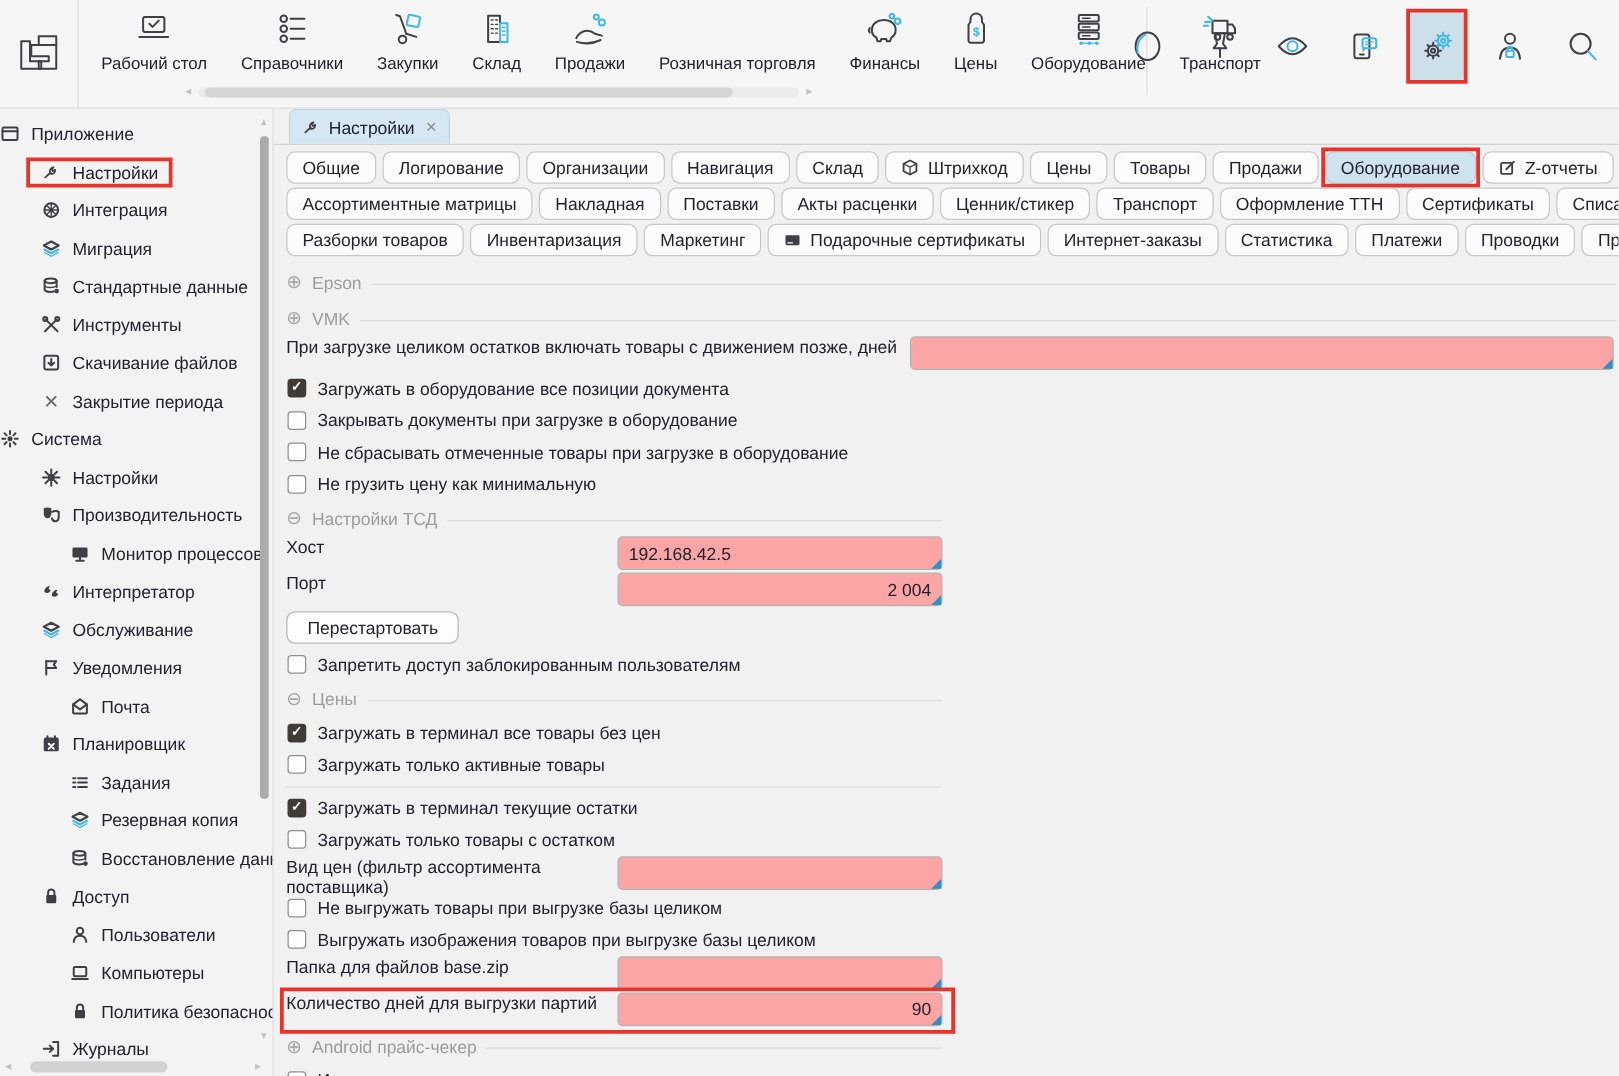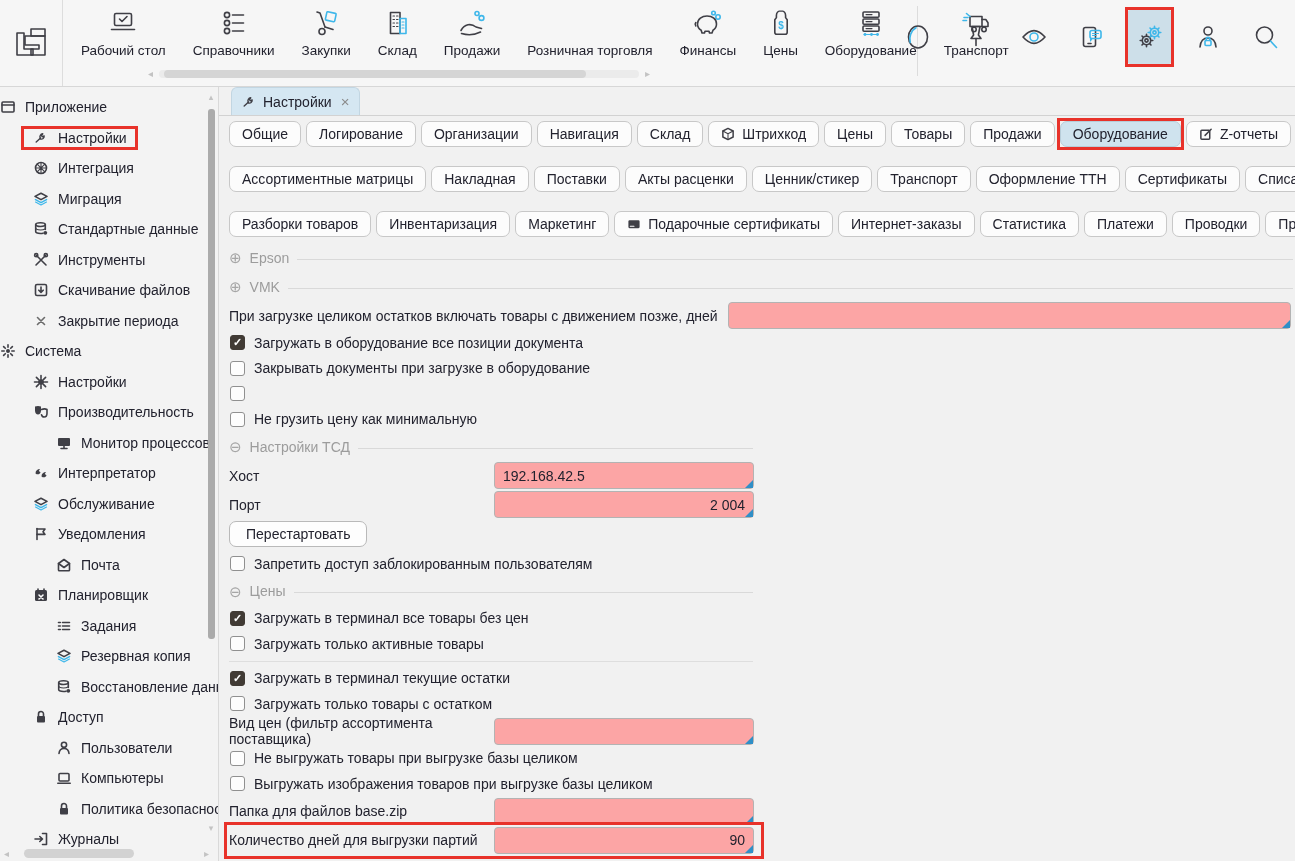--- a/index.html
+++ b/index.html
@@ -49,37 +49,37 @@
   .sv-down{position:absolute;bottom:10px}
   .sh{position:absolute;left:0;bottom:1px;width:205px;height:13px;display:flex;align-items:center;gap:5px;padding:0 4px}
   .sh-track{flex:1;height:9px;position:relative}
   .sh-thumb{position:absolute;left:10px;top:0;height:9px;width:110px;background:#d2d2d2;border-radius:5px}
   
   .content{flex:1;position:relative;overflow:hidden;background:#f1f1f1}
   .doctab-bar{height:28px;border-bottom:1px solid #d2d2d2;display:flex;align-items:flex-end;padding-left:12px}
   .doc-tab{height:27px;display:flex;align-items:center;gap:7px;background:#d5e7f2;border:1px solid #c2d6e2;border-bottom:none;border-radius:6px 6px 0 0;padding:0 10px}
   .tab-ic{width:14px;height:14px}
   .doc-close{color:#8b8b8b;font-size:15px;margin-left:2px}
-  .tab-rows{padding:5px 0 0 10px;display:flex;flex-direction:column;gap:19px}
+  .tab-rows{padding:5px 0 0 10px;display:flex;flex-direction:column;gap:3px}
   .tab-row{display:flex;gap:5px;white-space:nowrap}
   .tab-pill{height:26px;display:inline-flex;align-items:center;gap:7px;padding:0 12px;background:#fcfcfc;border:1px solid #c8c8c8;border-radius:7px;position:relative;flex:none;box-sizing:border-box}
   .tab-pill.selected{background:#cfe3ee;border-color:#b7cdd9}
   .tab-pill.annotated::after{content:"";position:absolute;inset:-4px;border:3px solid #e8322a;pointer-events:none}
   
   .form{padding:6px 0 0 10px}
   .f-section{display:flex;align-items:center;gap:8px;height:29px;width:524px}
   .f-section.full{width:calc(100% - 2px)}
   .pm{color:#a6a6a6;font-size:15px;line-height:1}
   .sec-label{color:#9c9c9c;white-space:nowrap}
   .sec-line{flex:1;height:1px;background:#d9d9d9;margin-top:3px}
   .f-check{display:flex;align-items:center;gap:9px;height:25.5px;padding-left:1px}
   .cbox{width:15px;height:15px;border:1px solid #909090;border-radius:3px;background:#fdfdfd;flex:none;display:flex;align-items:center;justify-content:center;box-sizing:border-box}
   .f-check.checked .cbox{background:#413b35;border-color:#413b35}
   .f-check.checked .cbox::after{content:"✓";color:#fff;font-size:11px;font-weight:bold;line-height:1}
-  .f-field{display:flex;align-items:center;height:29px;width:525px;position:relative}
+  .f-field{display:flex;align-items:flex-start;height:29px;width:525px;position:relative}
   .f-field .flabel{width:265px;flex:none}
   .f-field.wide{width:calc(100% - 4px)}
   .f-field.wide .flabel{width:auto;margin-right:10px}
   .inwrap{position:relative;width:260px;height:27px;flex:none}
   .f-field.wide .inwrap{flex:1;width:auto}
   .inwrap input{width:100%;height:27px;border:1px solid #b3b3b3;border-radius:4px;padding:0 8px;font:14px "Liberation Sans",sans-serif;box-sizing:border-box;background:#fca5a5;color:#22222e;outline:none}
   .inwrap::after{content:"";position:absolute;right:1px;bottom:1px;border-left:8px solid transparent;border-bottom:8px solid #2f8fc7;width:0;height:0}
   .f-field.annotated::after{content:"";position:absolute;left:-5px;top:-4px;right:-10px;bottom:-4px;border:3px solid #e8322a;pointer-events:none}
   .f-btnrow{height:28px;display:flex;align-items:flex-start;margin:2px 0}
   .f-btnrow button{height:26px;padding:0 16px;background:#fdfdfd;border:1px solid #b9b9b9;border-radius:7px;font:14px "Liberation Sans",sans-serif;color:#22222e}
@@ -759,20 +759,21 @@
           <div class="f-check checked">
             <span class="cbox"></span>
             <span class="clabel">Загружать в оборудование все позиции документа</span>
           </div>
           <div class="f-check">
             <span class="cbox"></span>
             <span class="clabel">Закрывать документы при загрузке в оборудование</span>
           </div>
           <div class="f-check">
             <span class="cbox"></span>
+            <span class="clabel">Не сбрасывать отмеченные товары при загрузке в оборудование</span>
           </div>
           <div class="f-check">
             <span class="cbox"></span>
             <span class="clabel">Не грузить цену как минимальную</span>
           </div>
           <div class="f-section sec-row">
             <span class="pm">⊖</span>
             <span class="sec-label">Настройки ТСД</span>
             <span class="sec-line"></span>
           </div>

